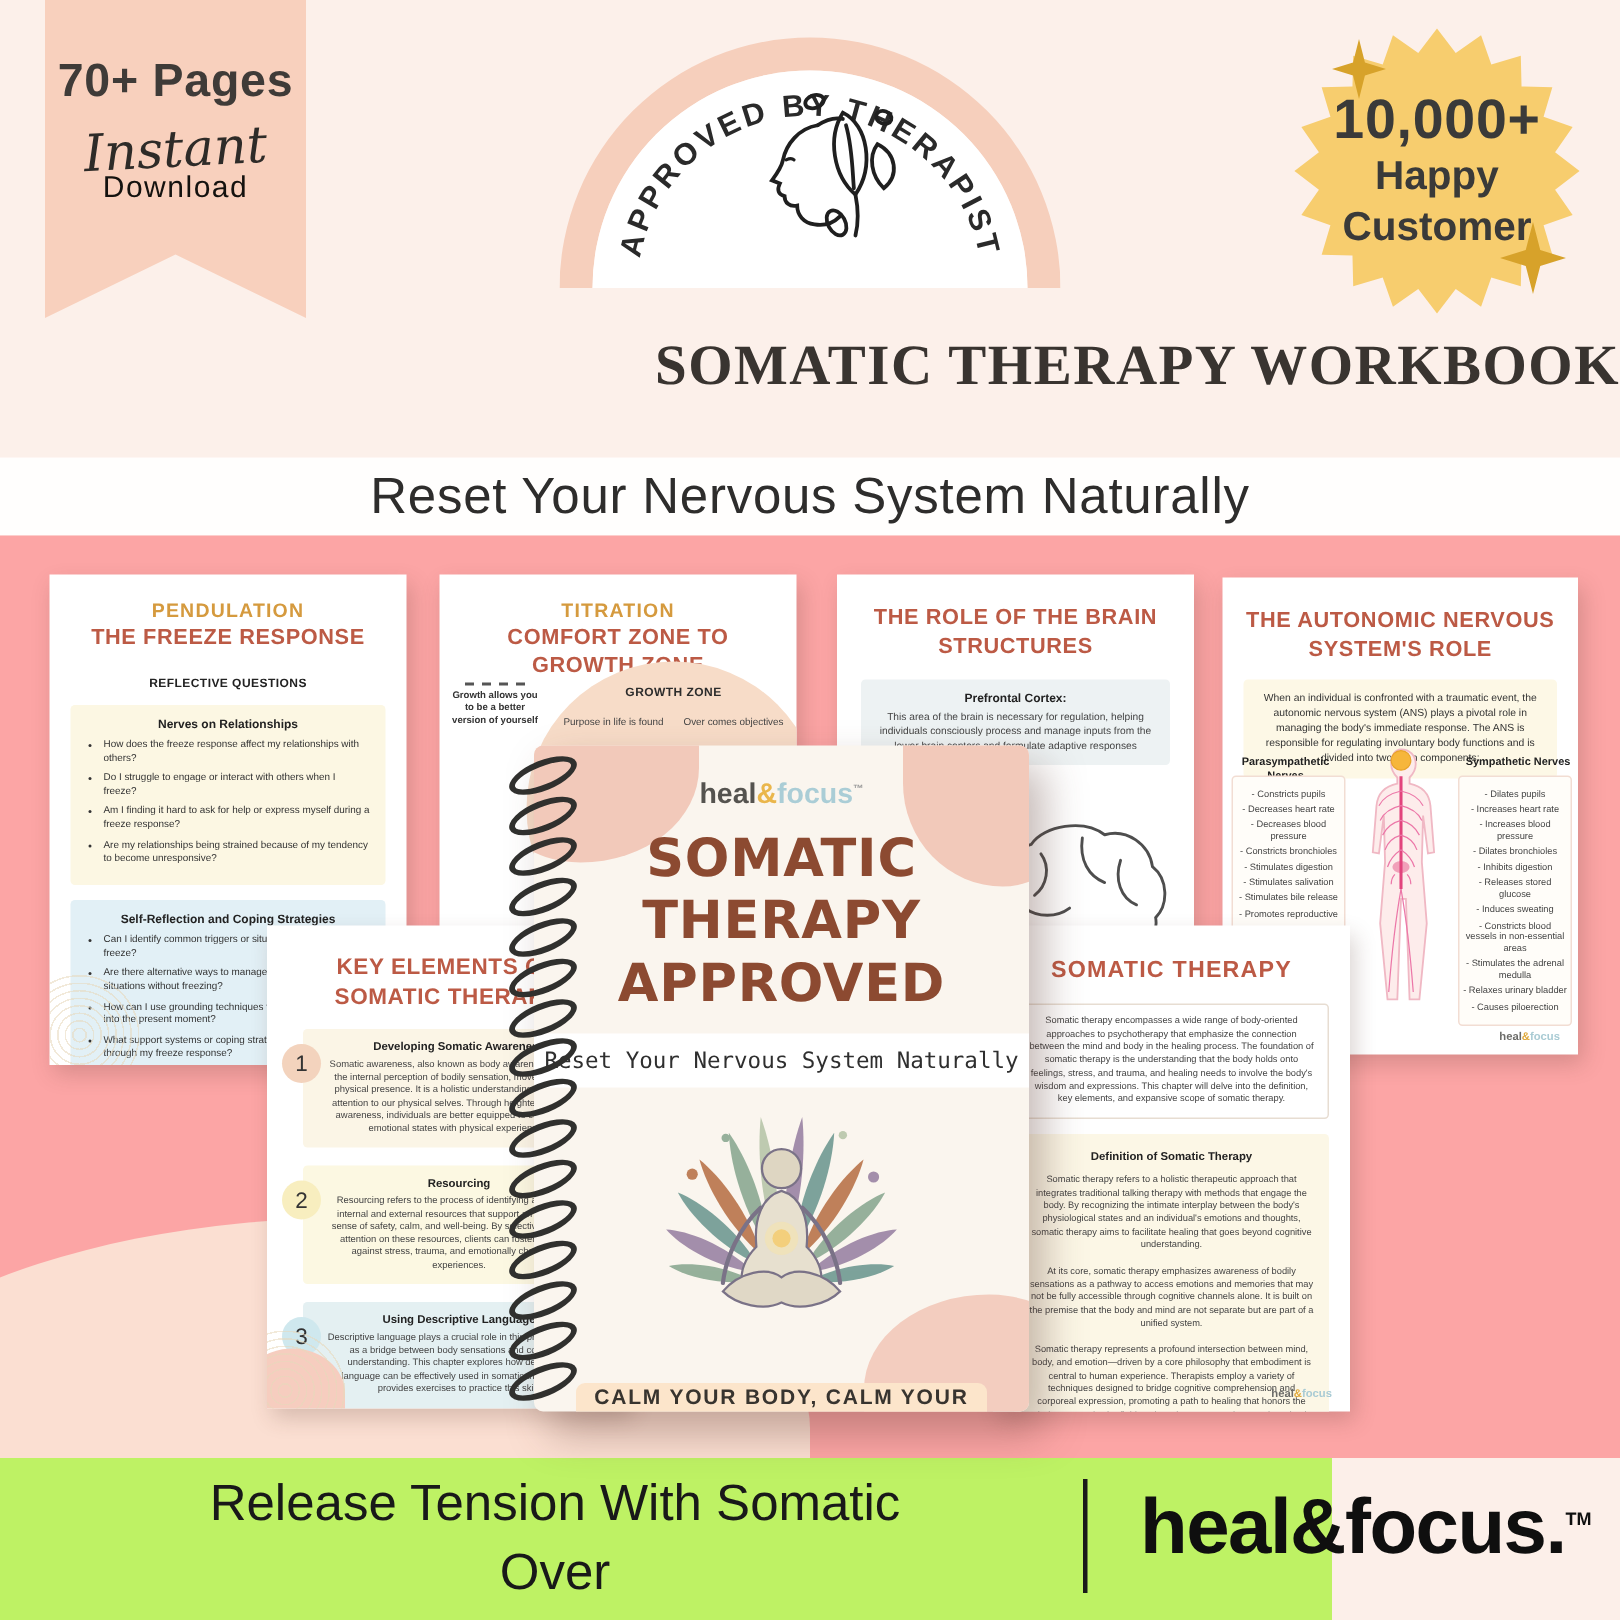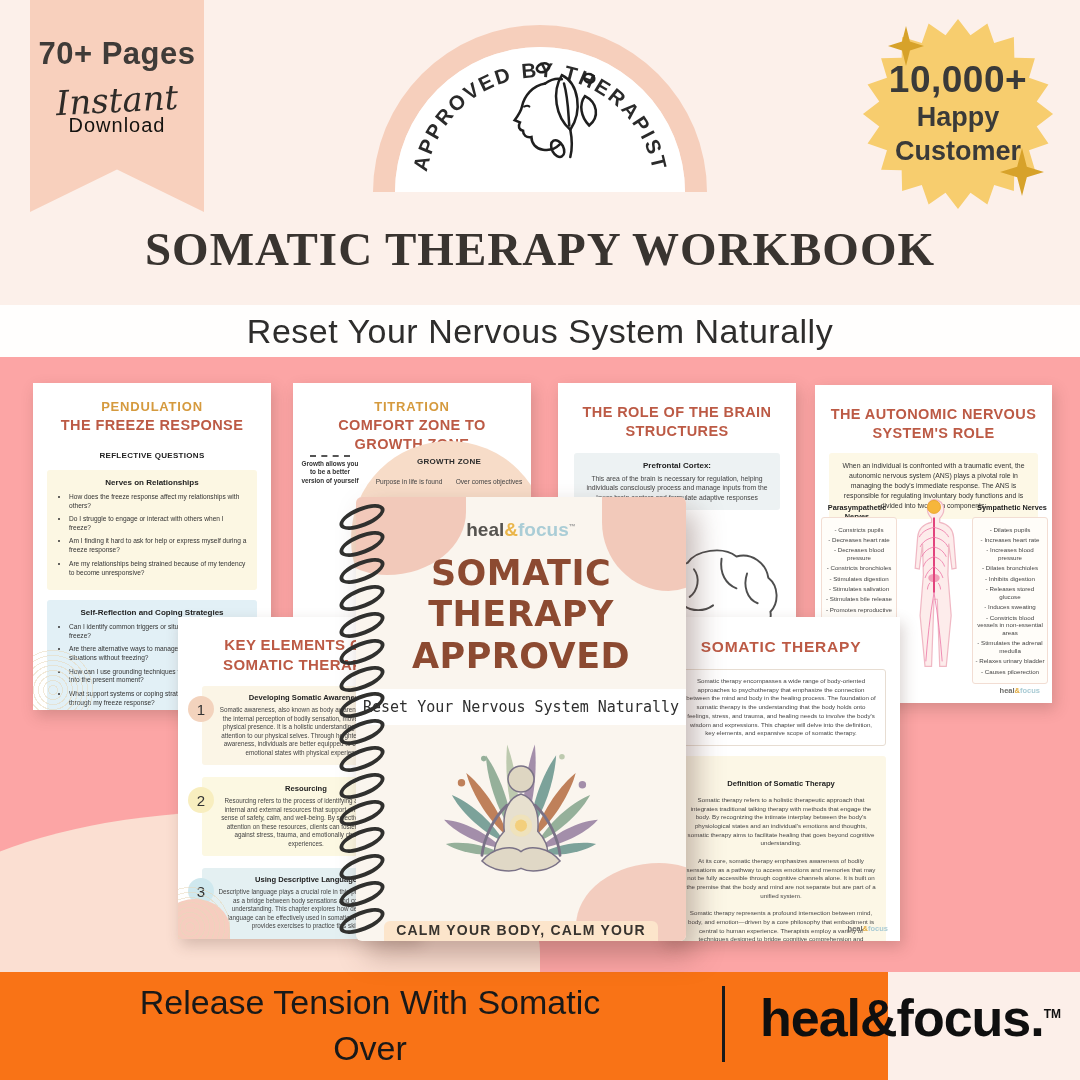--- a/index.html
+++ b/index.html
@@ -21,22 +21,22 @@
   .starburst svg{position:absolute;left:0;top:0;}
   .star-text{position:absolute;left:0;top:0;width:100%;height:100%;display:flex;flex-direction:column;
     align-items:center;justify-content:center;text-align:center;color:#3a3a39;}
   .star-count{font-size:37px;font-weight:bold;letter-spacing:.5px;}
   .star-sub{font-size:27px;font-weight:bold;line-height:1.25;}
   .sparkle{position:absolute;background:#d7a22a;}
   .sparkle{clip-path:polygon(50% 0%,61% 39%,100% 50%,61% 61%,50% 100%,39% 61%,0% 50%,39% 39%);}
   .sparkle-1{left:888px;top:26px;width:36px;height:40px;}
   .sparkle-2{left:1000px;top:148px;width:44px;height:48px;}
 
-  .main-title{position:absolute;left:0;top:222px;width:1080px;text-align:center;
-    font-family:"Liberation Serif",serif;font-weight:bold;font-size:47px;color:#393430;letter-spacing:1px;}
+  .main-title{position:absolute;left:0;top:222px;width:1080px;text-align:right;
+    font-family:"Liberation Serif",serif;font-weight:bold;font-size:38px;color:#393430;letter-spacing:1px;}
 
   .subtitle-band{position:absolute;left:0;top:305px;width:1080px;height:52px;background:#fffefd;
     display:flex;align-items:center;justify-content:center;}
   .subtitle-band span{font-size:34px;color:#2e2d2c;letter-spacing:.5px;}
 
   
   .main-section{position:absolute;left:0;top:357px;width:1080px;height:615px;background:#fca5a5;}
   .bg-blob{position:absolute;left:-140px;top:455px;width:680px;height:200px;background:#fbdfd2;
     border-radius:55% 45% 0 0 / 90% 70% 0 0;}
 
@@ -86,21 +86,21 @@
     display:flex;align-items:center;justify-content:center;font-size:15px;color:#333;}
   .ke-num-1{background:#f3d3bd;} .ke-num-2{background:#f8eebf;} .ke-num-3{background:#cfe8ee;}
   .ke-h{font-size:7.6px;font-weight:bold;color:#222;text-align:center;margin-bottom:4px;}
   .ke-t{font-size:6.3px;color:#444;text-align:center;line-height:1.35;}
   .pink-corner{position:absolute;left:-18px;bottom:-20px;width:70px;height:60px;background:#f6cdbf;border-radius:60% 60% 0 0;}
 
   
   .st-box1{background:#fff;border:1px solid #e7ddd2;border-radius:3px;padding:7px 9px;margin:12px 14px 0;
     font-size:6.2px;color:#444;text-align:center;line-height:1.4;}
   .st-box2{background:#fcf7e6;border-radius:3px;padding:8px 9px;margin:10px 14px 0;}
-  .st-box2 .h{font-size:7.6px;font-weight:bold;color:#222;text-align:center;margin:15px 0 8px;}
+  .st-box2 .h{font-size:7.6px;font-weight:bold;color:#222;text-align:center;margin:2px 0 8px;}
   .st-box2 p{font-size:6.2px;color:#444;text-align:center;line-height:1.4;margin:0 0 9px;}
 
   
   .cover-wrap{position:absolute;left:356px;top:140px;width:330px;height:444px;z-index:30;}
   .cover-page{position:absolute;left:0;top:0;width:330px;height:444px;background:#faf5ee;border-radius:6px;
     overflow:hidden;box-shadow:10px 14px 28px rgba(90,55,45,.35);text-align:center;}
   .blob{position:absolute;background:#f2c9ba;}
   .blob-tl{left:-30px;top:-34px;width:140px;height:112px;border-radius:0 0 62% 48%;}
   .blob-tr{right:-34px;top:-28px;width:118px;height:122px;border-radius:0 0 48% 62%;}
   .blob-br{right:-38px;bottom:-34px;width:148px;height:112px;background:#f3cdbf;border-radius:62% 48% 0 0;}
@@ -110,21 +110,21 @@
     font-size:35px;line-height:1.18;color:#8c4a31;letter-spacing:.5px;}
   .cover-subband{position:relative;margin-top:12px;height:36px;background:#ffffff;display:flex;align-items:center;justify-content:center;}
   .cover-subband span{font-family:"DejaVu Sans Mono",monospace;font-size:15px;color:#2f2f2f;}
   .cover-illo{position:relative;margin-top:2px;}
   .calm-band{position:relative;margin:4px auto 0;width:274px;height:34px;background:#fce5cb;border-radius:6px;
     display:flex;align-items:center;justify-content:center;font-size:14px;font-weight:bold;color:#38342f;letter-spacing:1.2px;}
   #spiral{position:absolute;left:-18px;top:10px;height:424px;display:flex;flex-direction:column;justify-content:space-between;z-index:5;}
   .coil{display:block;width:40px;height:12px;border:4px solid #30302e;border-radius:50%;transform:rotate(-22deg);}
 
   
-  .bottom-band{position:absolute;left:0;top:972px;width:888px;height:108px;background:#f97316;}
+  .bottom-band{position:absolute;left:0;top:972px;width:888px;height:108px;background:#bef264;}
   .tagline{position:absolute;left:80px;top:8px;width:580px;text-align:center;font-size:34px;line-height:1.35;color:#191919;font-weight:500;}
   .v-divider{position:absolute;left:722px;top:14px;width:3px;height:76px;background:#1a1a1a;}
   .footer-brand{position:absolute;left:760px;top:16px;width:280px;text-align:center;font-size:52px;font-weight:bold;color:#0f0f0f;letter-spacing:-1px;}
   .fb-tm{font-size:12px;vertical-align:super;letter-spacing:0;}
 </style>
 </head>
 <body>
 
 <div id="canvas">
 

